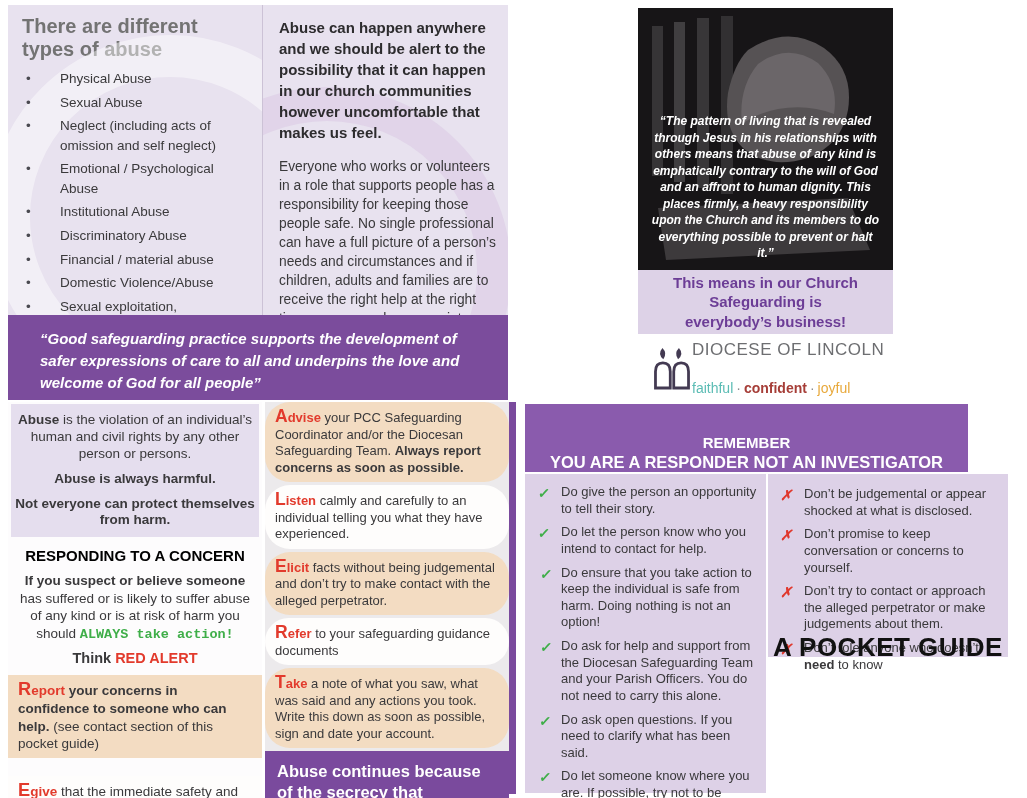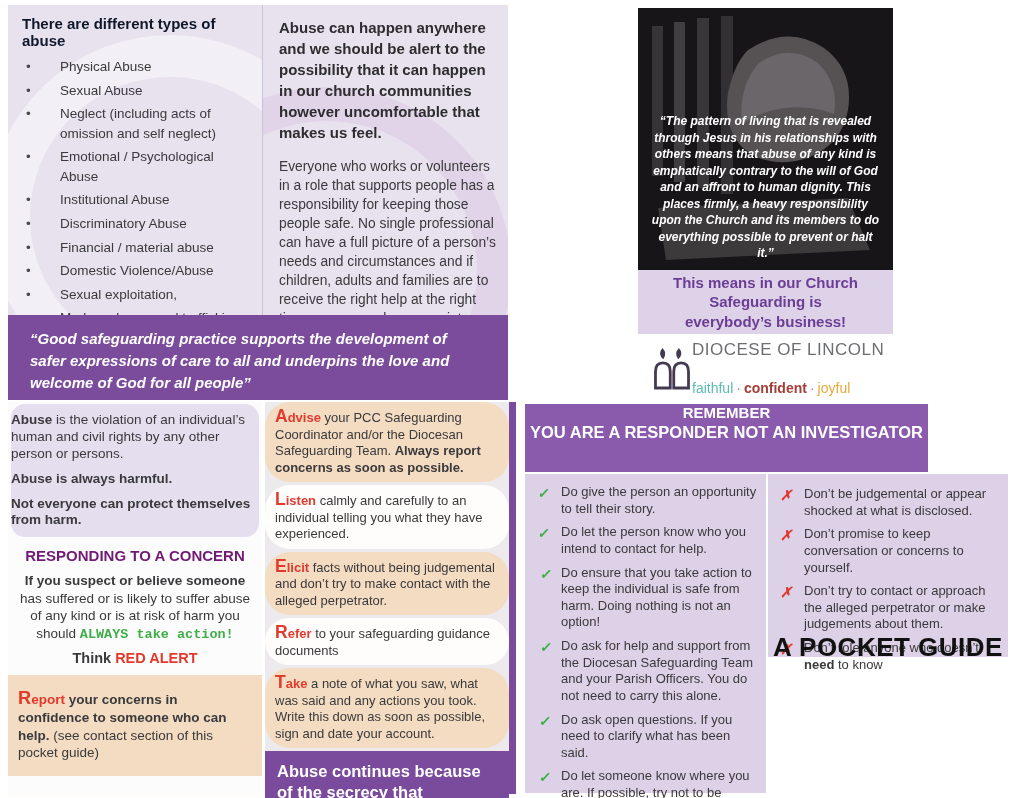--- a/index.html
+++ b/index.html
@@ -6,64 +6,64 @@
   body{font-family:"Liberation Sans",sans-serif;color:#3a393b;}
   .sheet{position:relative;width:1027px;height:798px;background:#ffffff;overflow:hidden;}
 
   
   .panel-lav{position:absolute;background:#e8e2ef;overflow:hidden;}
   #panel-types{left:8px;top:5px;width:254px;height:310px;padding:10px 8px 0 14px;box-sizing:border-box;}
   #panel-anywhere{left:262px;top:5px;width:246px;height:310px;padding:12px 8px 0 16px;box-sizing:border-box;border-left:1px solid rgba(120,100,140,.25);}
   .ring{position:absolute;border-radius:50%;pointer-events:none;}
   .ring.r1{right:-90px;top:30px;width:280px;height:280px;border:42px solid rgba(255,255,255,.45);}
   .ring.r2{left:-120px;bottom:-140px;width:300px;height:300px;border:34px solid rgba(203,173,214,.25);}
-  #panel-types h2{margin:0 0 8px 0;font-size:15px;color:#0f172a;}
+  #panel-types h2{margin:0 0 8px 0;font-size:20px;color:#737373;}
   .abuse-item{display:flex;font-size:13.5px;line-height:1.45;margin:0 0 4px 0;position:relative;}
   .abuse-item .bullet{width:34px;flex:0 0 34px;text-align:left;padding-left:4px;color:#4a4950;}
   .intro-bold{font-size:15px;font-weight:700;line-height:1.4;color:#2d2c2e;margin:0 0 10px 0;position:relative;}
   .intro-body{font-size:13.8px;line-height:1.38;color:#3a393b;position:relative;}
 
   
-  #banner{position:absolute;left:8px;top:315px;width:500px;height:85px;background:#7b4c9c;box-sizing:border-box;padding:13px 22px;color:#fff;font-size:15px;font-weight:700;font-style:italic;line-height:1.45;}
+  #banner{position:absolute;left:8px;top:315px;width:500px;height:85px;background:#7b4c9c;box-sizing:border-box;padding:13px 32px;color:#fff;font-size:15px;font-weight:700;font-style:italic;line-height:1.45;}
 
   
   #photo{position:absolute;left:638px;top:8px;width:255px;height:262px;background:#4c1d95;}
   #photo svg{position:absolute;left:0;top:0;}
   #photo-quote{position:absolute;left:0;bottom:8px;width:100%;box-sizing:border-box;padding:0 13px;color:#ffffff;font-size:12px;font-weight:700;font-style:italic;line-height:1.38;text-align:center;}
   #caption-box{position:absolute;left:638px;top:270px;width:255px;height:64px;background:#ddd2e7;display:flex;align-items:center;justify-content:center;text-align:center;}
   #caption-box .cap{color:#6c3d96;font-weight:700;font-size:15px;line-height:1.3;padding:0 28px;}
   #logo-row{position:absolute;left:652px;top:340px;width:255px;height:56px;display:flex;align-items:center;background:#fff;}
   #logo-name{font-size:17px;color:#6d6e71;letter-spacing:.5px;line-height:1.15;}
   #logo-tagline{font-size:14px;font-weight:700;margin-top:21px;}
   .tg-sep{color:#8a8a8d;font-weight:400;padding:0 3px;}
   .tg-faithful{color:#5bbcb4;font-weight:400;}
   .tg-confident{color:#a63e38;}
   .tg-joyful{color:#e8a93c;font-weight:400;}
 
   
   #bl-panel{position:absolute;left:8px;top:402px;width:254px;height:392px;background:#fdfcfd;box-sizing:border-box;display:flex;flex-direction:column;}
-  #def-box{background:#e5deee;margin:2px 3px 0 3px;padding:8px 0;text-align:left;font-size:13.5px;line-height:1.25;border-radius:14px;}
+  #def-box{background:#e5deee;margin:2px 3px 0 3px;padding:8px 0;text-align:center;font-size:13.5px;line-height:1.25;}
   #def-box p{margin:0 0 8px 0;}
   #def-box p:last-child{margin-bottom:0;}
-  #responding{margin:10px 4px 0 4px;text-align:center;color:#701a75;font-weight:700;font-size:15px;}
+  #responding{margin:10px 4px 0 4px;text-align:center;color:#000000;font-weight:700;font-size:15px;}
   #suspect{margin:8px 6px 0 6px;text-align:center;font-size:13.5px;line-height:1.3;}
   #think{margin:7px 4px 0 4px;text-align:center;font-size:14.5px;font-weight:700;}
-  .action-box{box-sizing:border-box;padding:14px 10px;font-size:13.5px;line-height:1.3;margin:18px 0 0 0;}
+  .action-box{box-sizing:border-box;padding:5px 10px;font-size:13.5px;line-height:1.3;margin:18px 0 0 0;}
   .bg-peach{background:#f3dcc2;}
   .bg-white{background:#fefdfc;}
   #report-box{margin-top:9px;}
 
   
   #bm-panel{position:absolute;left:265px;top:402px;width:244px;height:392px;background:#eceaec;box-sizing:border-box;display:flex;flex-direction:column;gap:3px;}
   .step{box-sizing:border-box;padding:6px 10px;font-size:13px;line-height:1.27;border-radius:25px;}
   #secrecy{flex:1;background:#7a4a9d;color:#fff;font-weight:700;font-size:16.5px;line-height:1.3;padding:10px 12px;box-sizing:border-box;}
   #fold-strip{position:absolute;left:509px;top:402px;width:7px;height:392px;background:#7a4a9d;}
 
   
-  #remember-header{position:absolute;left:525px;top:404px;width:403px;height:68px;background:#8a5bad;color:#fff;display:flex;flex-direction:column;align-items:center;justify-content:flex-start;text-align:center;}
+  #remember-header{position:absolute;left:525px;top:404px;width:443px;height:68px;background:#8a5bad;color:#fff;display:flex;flex-direction:column;align-items:center;justify-content:flex-end;text-align:center;}
   #remember-line1{font-size:15px;font-weight:700;}
   #remember-line2{font-size:16.5px;font-weight:700;margin-top:2px;}
   .col-lilac{position:absolute;background:#ddd1e7;box-sizing:border-box;padding:10px 4px 6px 0;}
   #do-col{left:525px;top:474px;width:241px;height:319px;}
   #dont-col{left:768px;top:474px;width:240px;height:183px;padding-top:12px;}
   .check-item{display:flex;margin:0 0 7px 0;}
   .check-item .mark{flex:0 0 36px;text-align:center;font-size:14px;font-weight:700;padding-top:1px;}
   .mark.check{color:#3fae49;transform:skewX(-8deg);}
   .mark.cross{color:#e0382d;font-style:italic;}
   .check-item .txt{font-size:13px;line-height:1.28;color:#3a393b;padding-right:4px;}

